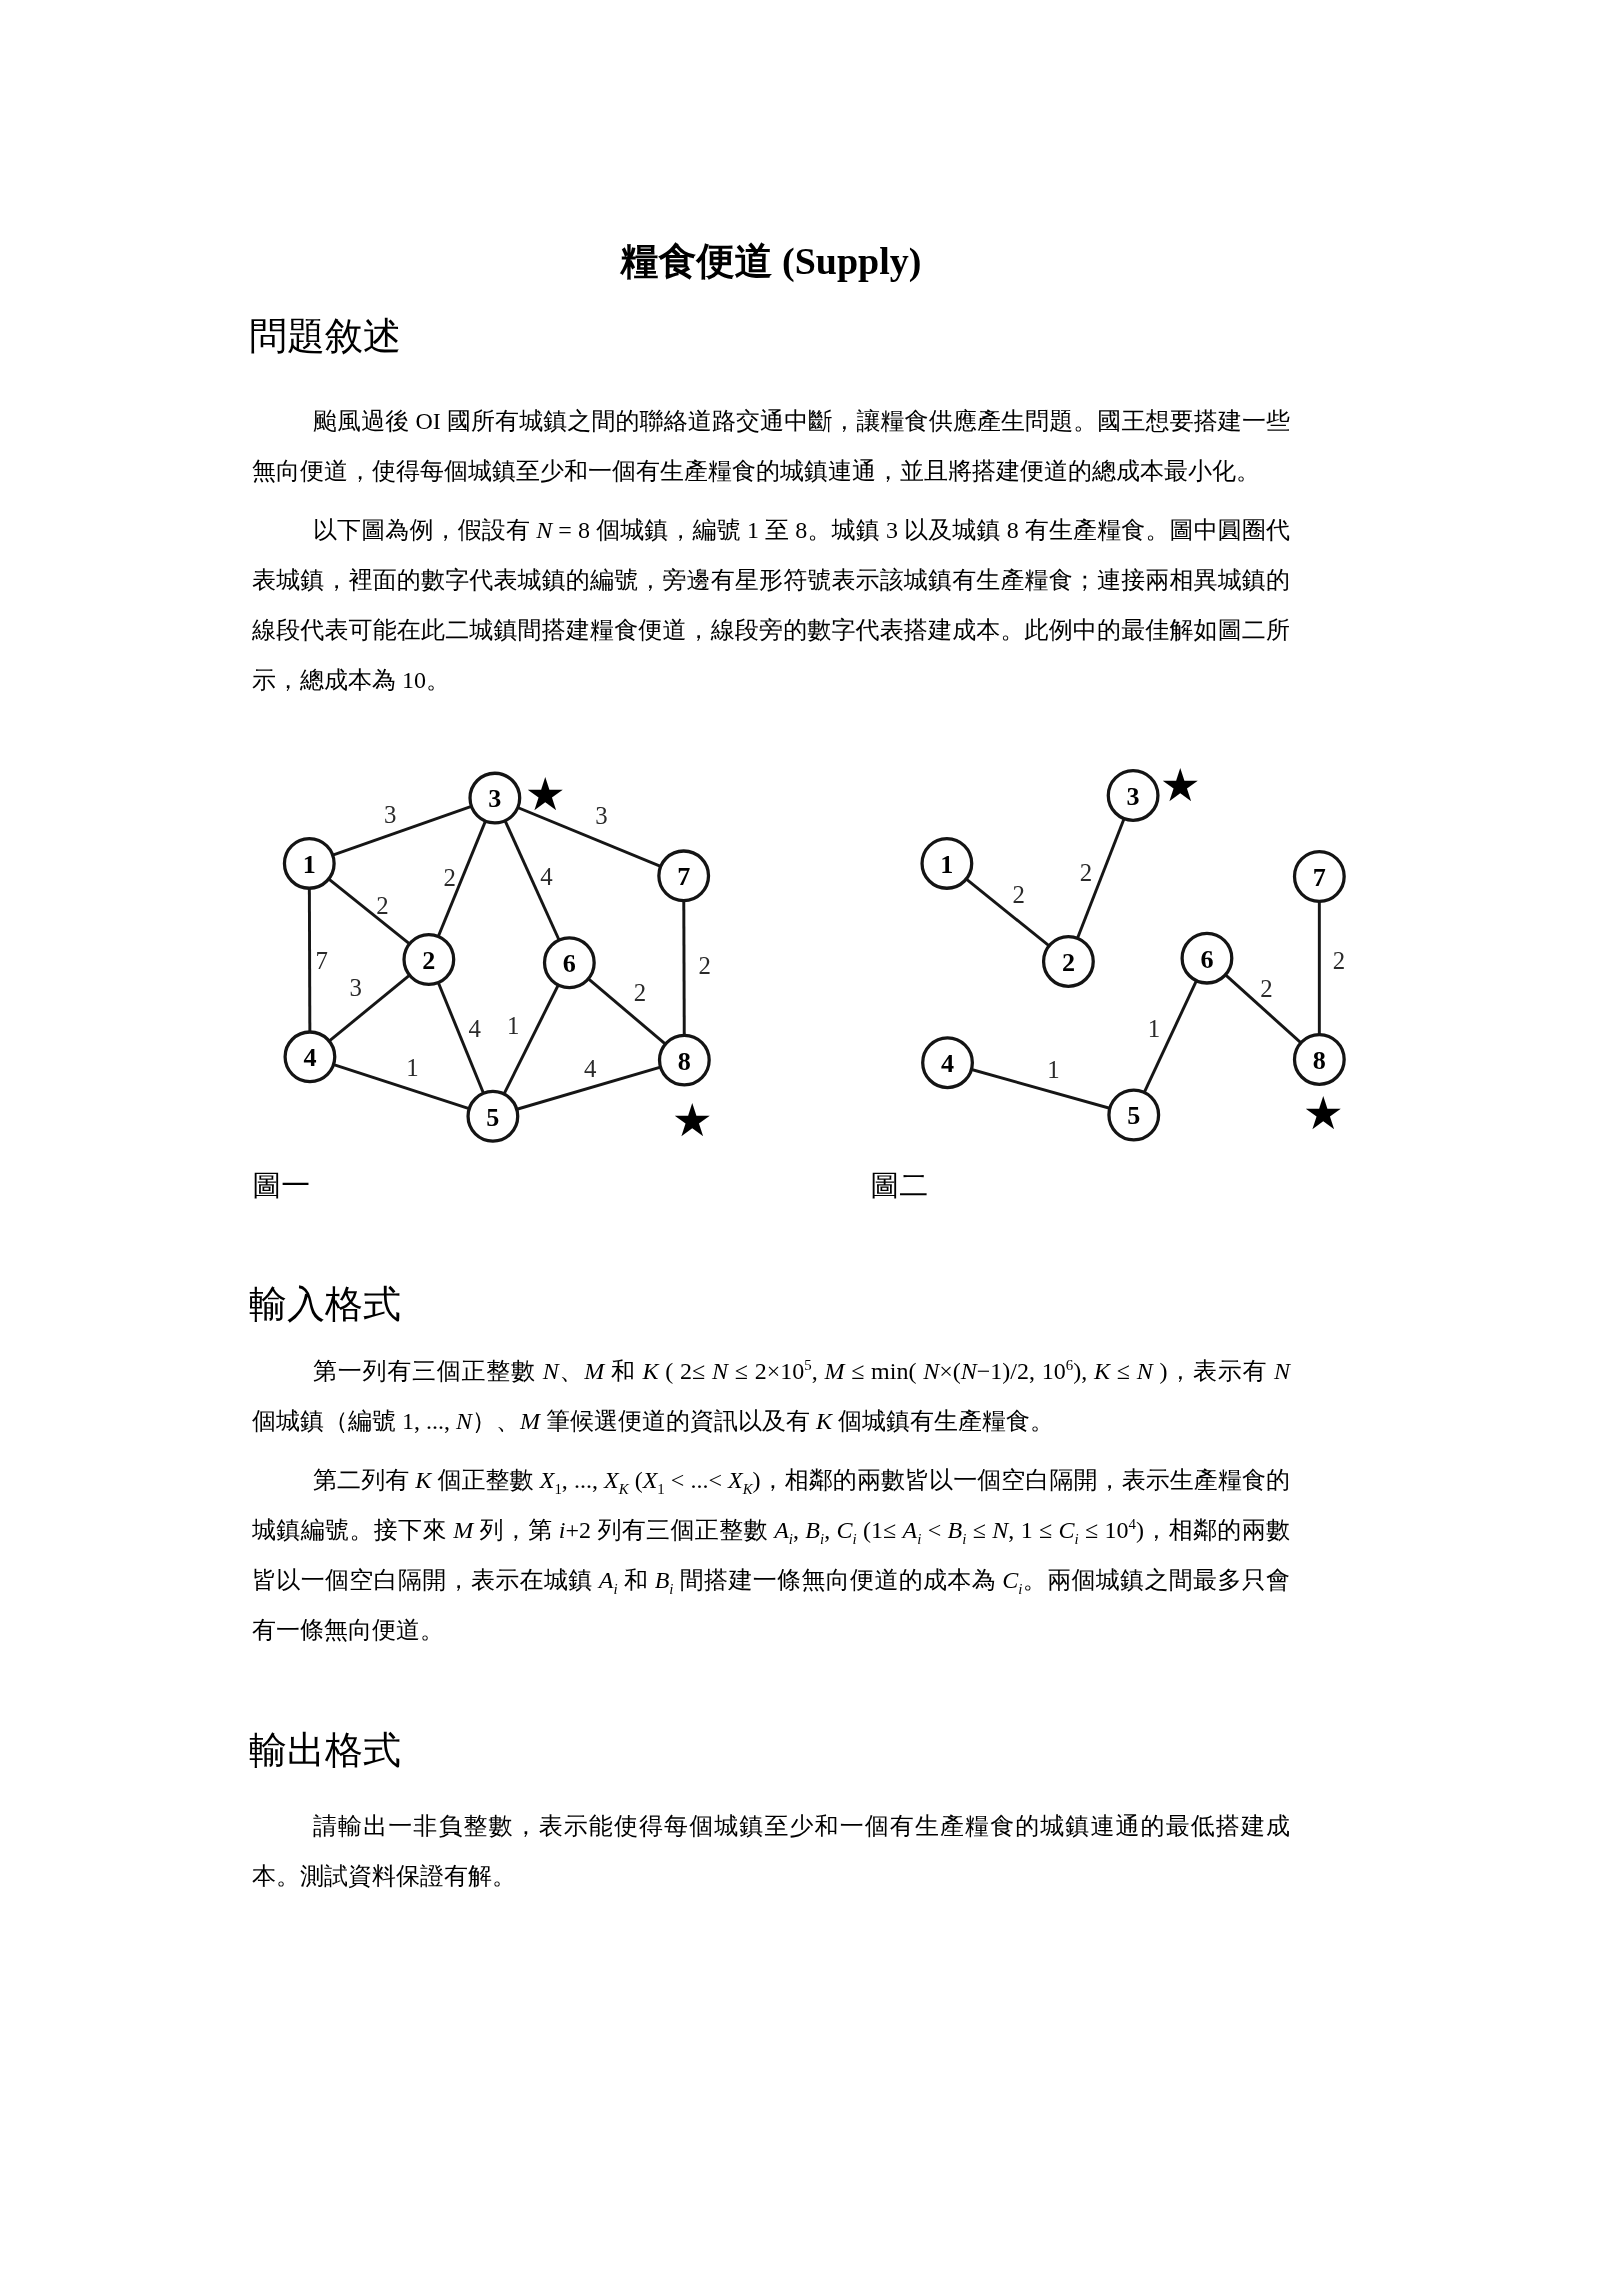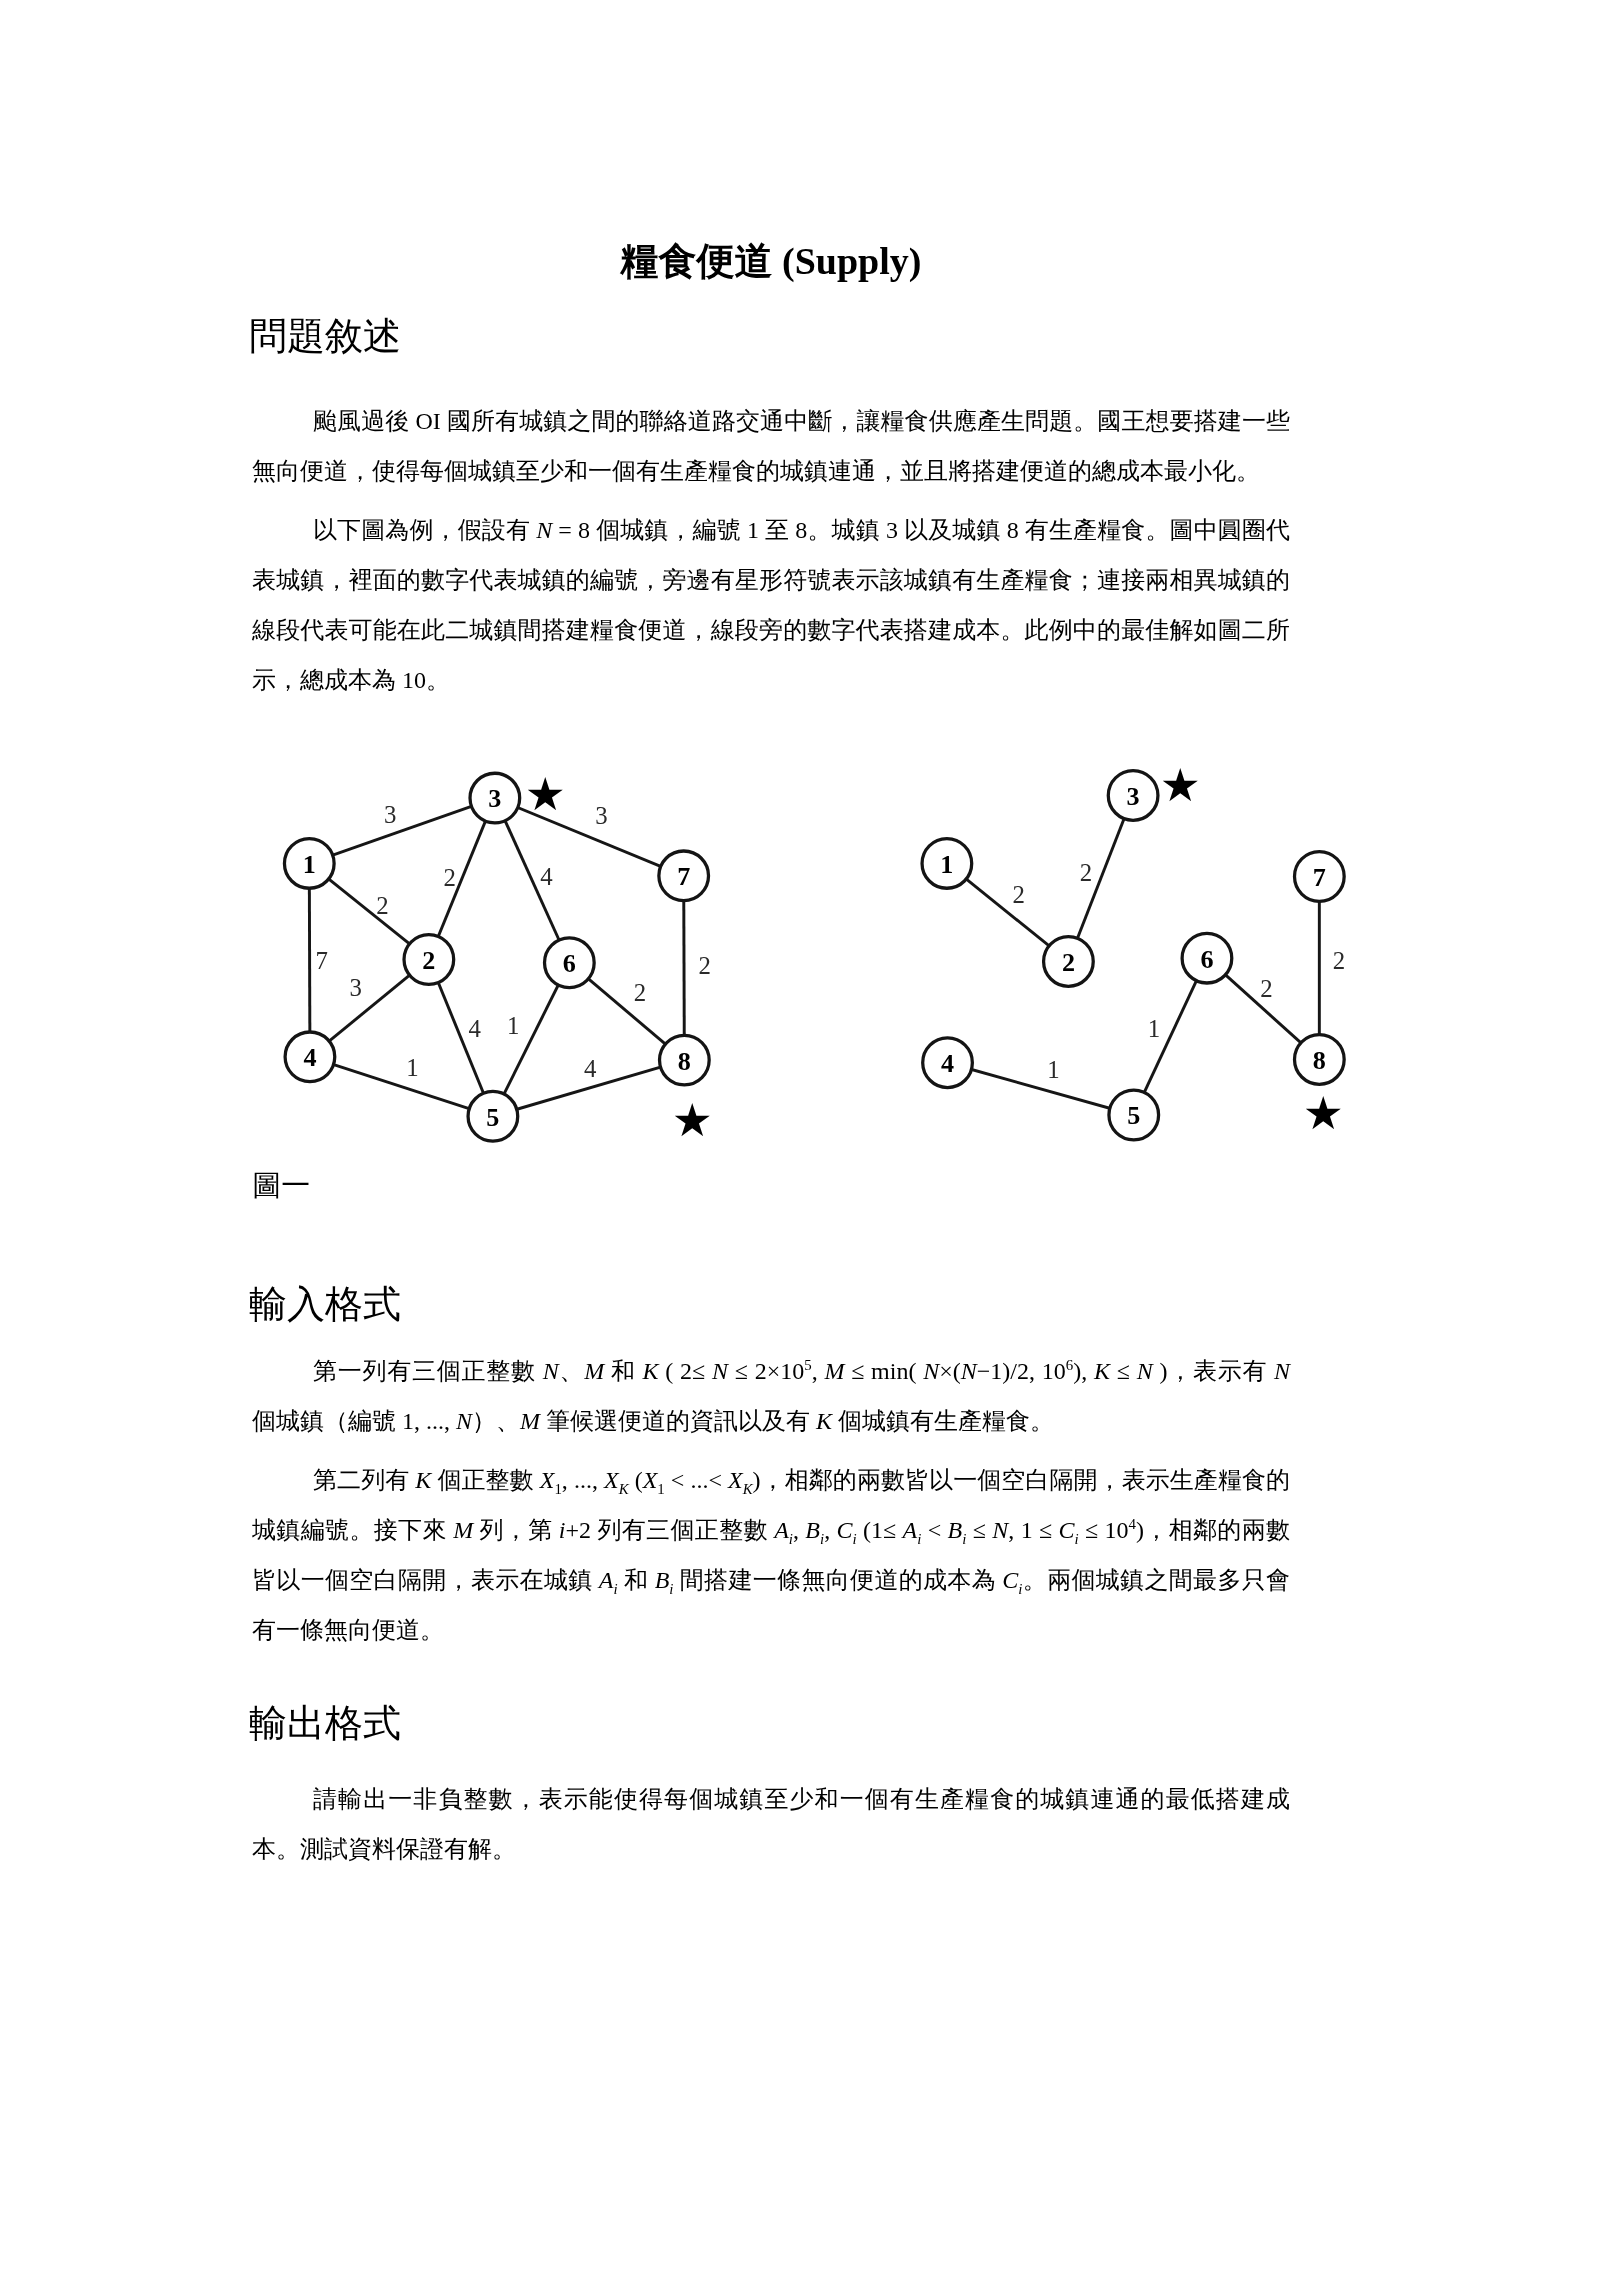--- a/index.html
+++ b/index.html
@@ -25,21 +25,21 @@
     text-align:center;
   }
   h2.sec-heading{
     margin:0;
     font-size:38px;
     line-height:1.2;
     font-weight:400;
   }
   .sec-problem h2.sec-heading{margin-top:29px;}
   .sec-input  h2.sec-heading{margin-top:77px;}
-  .sec-output h2.sec-heading{margin-top:46px;}
+  .sec-output h2.sec-heading{margin-top:73px;}
   p.body-par{
     margin:3px;
     font-size:24px;
     line-height:50px;
     text-align:justify;
     text-indent:61px;
   }
   .sec-problem p.body-par:first-of-type{margin-top:37px;}
   .sec-input  p.body-par:first-of-type{margin-top:18.3px;}
   .sec-output p.body-par:first-of-type{margin-top:27.5px;}
@@ -174,20 +174,21 @@
             <circle cx="403" cy="580" r="38" class="node"></circle>
             <text x="403" y="580" dy="0.36em" class="node-label">5</text>
             <circle cx="515" cy="340" r="38" class="node"></circle>
             <text x="515" y="340" dy="0.36em" class="node-label">6</text>
             <circle cx="687" cy="215" r="38" class="node"></circle>
             <text x="687" y="215" dy="0.36em" class="node-label">7</text>
             <circle cx="687" cy="495" r="38" class="node"></circle>
             <text x="687" y="495" dy="0.36em" class="node-label">8</text>
             <text x="693" y="601" class="star">★</text>
           </svg>
+        <figcaption class="fig-caption">圖二</figcaption>
       </figure>
     </div>
 
     <section class="sec-input">
       <h2 class="sec-heading">輸入格式</h2>
       <p class="body-par"><span>第一列有三個正整數 </span><span style="font-style: italic;">N</span><span>、</span><span style="font-style: italic;">M</span><span> 和 </span><span style="font-style: italic;">K</span><span> ( 2≤ </span><span style="font-style: italic;">N</span><span> ≤ 2×10</span><sup>5</sup><span>, </span><span style="font-style: italic;">M</span><span> ≤ min( </span><span style="font-style: italic;">N</span><span>×(</span><span style="font-style: italic;">N</span><span>−1)/2, 10</span><sup>6</sup><span>), </span><span style="font-style: italic;">K</span><span> ≤ </span><span style="font-style: italic;">N</span><span> )，表示有 </span><span style="font-style: italic;">N</span><span> 個城鎮（編號 1, ..., </span><span style="font-style: italic;">N</span><span>）、</span><span style="font-style: italic;">M</span><span> 筆候選便道的資訊以及有 </span><span style="font-style: italic;">K</span><span> 個城鎮有生產糧食。</span></p>
       <p class="body-par"><span>第二列有 </span><span style="font-style: italic;">K</span><span> 個正整數 </span><span style="font-style: italic;">X</span><sub>1</sub><span>, ..., </span><span style="font-style: italic;">X</span><sub style="font-style: italic;">K</sub><span> (</span><span style="font-style: italic;">X</span><sub>1</sub><span> &lt; ...&lt; </span><span style="font-style: italic;">X</span><sub style="font-style: italic;">K</sub><span>)，相鄰的兩數皆以一個空白隔開，表示生產糧食的城鎮編號。接下來 </span><span style="font-style: italic;">M</span><span> 列，第 </span><span style="font-style: italic;">i</span><span>+2 列有三個正整數 </span><span style="font-style: italic;">A</span><sub style="font-style: italic;">i</sub><span>, </span><span style="font-style: italic;">B</span><sub style="font-style: italic;">i</sub><span>, </span><span style="font-style: italic;">C</span><sub style="font-style: italic;">i</sub><span> (1≤ </span><span style="font-style: italic;">A</span><sub style="font-style: italic;">i</sub><span> &lt; </span><span style="font-style: italic;">B</span><sub style="font-style: italic;">i</sub><span> ≤ </span><span style="font-style: italic;">N</span><span>, 1 ≤ </span><span style="font-style: italic;">C</span><sub style="font-style: italic;">i</sub><span> ≤ 10</span><sup>4</sup><span>)，相鄰的兩數皆以一個空白隔開，表示在城鎮 </span><span style="font-style: italic;">A</span><sub style="font-style: italic;">i</sub><span> 和 </span><span style="font-style: italic;">B</span><sub style="font-style: italic;">i</sub><span> 間搭建一條無向便道的成本為 </span><span style="font-style: italic;">C</span><sub style="font-style: italic;">i</sub><span>。兩個城鎮之間最多只會有一條無向便道。</span></p>
     </section>
 
     <section class="sec-output">

